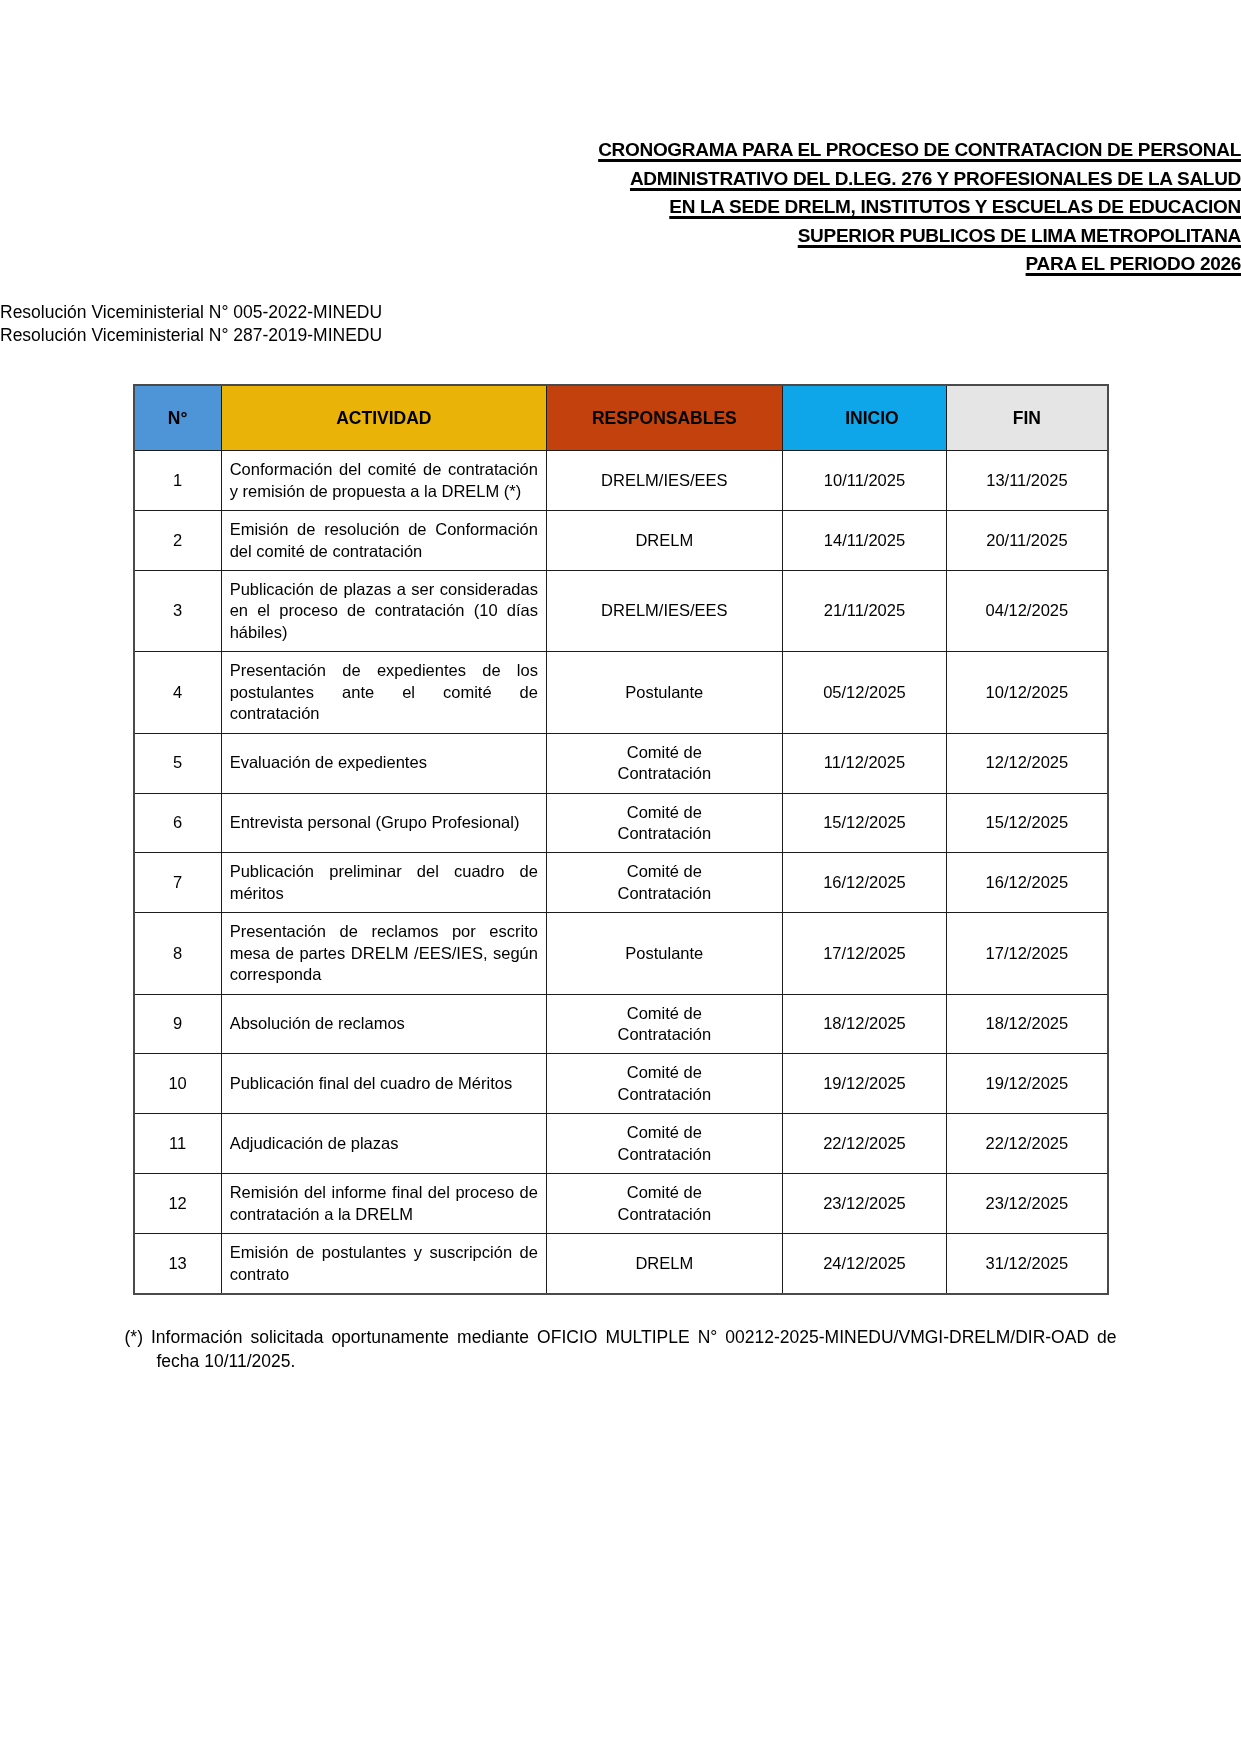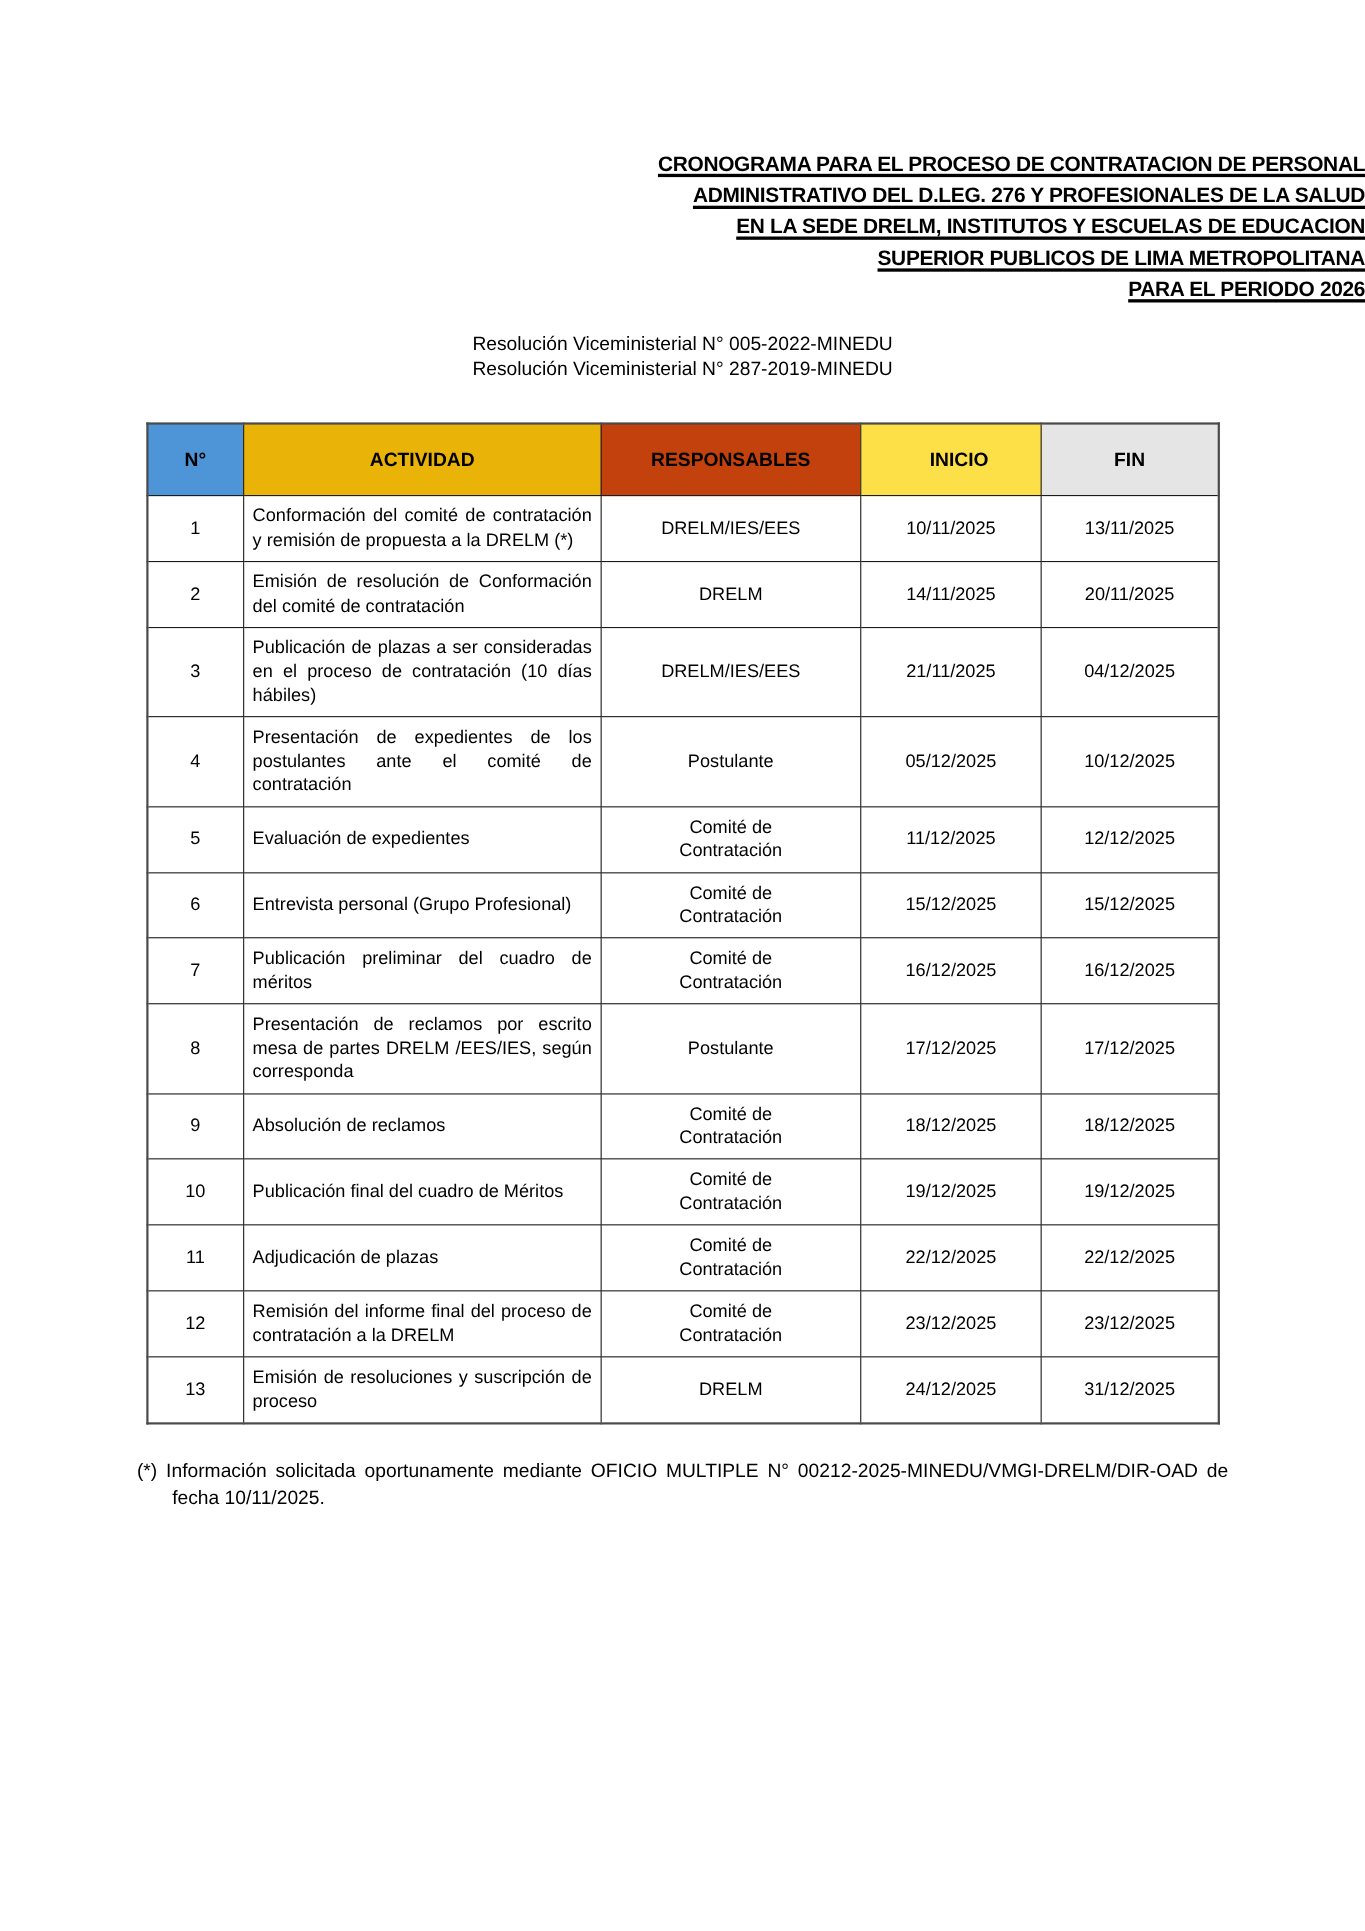--- a/index.html
+++ b/index.html
@@ -31,21 +31,21 @@
   .title-line { white-space: nowrap; }
   .title-line > span {
     text-decoration: underline;
     text-decoration-thickness: 2.5px;
     text-underline-offset: 3px;
   }
 
   
   .resolutions {
     margin-top: 22px;
-    text-align: center;
+    text-align: left;
     font-size: 17.5px;
     line-height: 23.5px;
   }
 
   
   table.cronograma {
     width: 976px;
     margin: 36px auto 0 auto;
     border-collapse: collapse;
     table-layout: fixed;
@@ -113,21 +113,21 @@
         <col style="width: 33.4%;">
         <col style="width: 24.2%;">
         <col style="width: 16.9%;">
         <col style="width: 16.5%;">
       </colgroup>
     <thead>
       <tr>
           <th style="background: rgb(78, 149, 216);">N°</th>
           <th style="background: #eab308;">ACTIVIDAD</th>
           <th style="background: #c2410c;">RESPONSABLES</th>
-          <th style="background: #fde047; padding-left: 19px;">INICIO</th>
+          <th style="background: #0ea5e9; padding-left: 19px;">INICIO</th>
           <th style="background: #e5e5e5;">FIN</th>
         </tr>
     </thead>
     <tbody>
         <tr>
           <td class="col-n">1</td>
           <td class="col-act">Conformación del comité de contratación y remisión de propuesta a la DRELM (*)</td>
           <td class="col-resp">DRELM/IES/EES</td>
           <td class="col-inicio">10/11/2025</td>
           <td class="col-fin">13/11/2025</td>
@@ -211,21 +211,21 @@
         <tr>
           <td class="col-n">12</td>
           <td class="col-act">Remisión del informe final del proceso de contratación a la DRELM</td>
           <td class="col-resp">Comité de
 Contratación</td>
           <td class="col-inicio">23/12/2025</td>
           <td class="col-fin">23/12/2025</td>
         </tr>
         <tr>
           <td class="col-n">13</td>
-          <td class="col-act">Emisión de resoluciones y suscripción de proceso</td>
+          <td class="col-act">Emisión de postulantes y suscripción de contrato</td>
           <td class="col-resp">DRELM</td>
           <td class="col-inicio">24/12/2025</td>
           <td class="col-fin">31/12/2025</td>
         </tr>
       </tbody>
   </table>
 
   <div class="footnote">
     <span>(*)</span>
     <span>Información solicitada oportunamente mediante OFICIO MULTIPLE N° 00212-2025-MINEDU/VMGI-DRELM/DIR-OAD de fecha 10/11/2025.</span>

